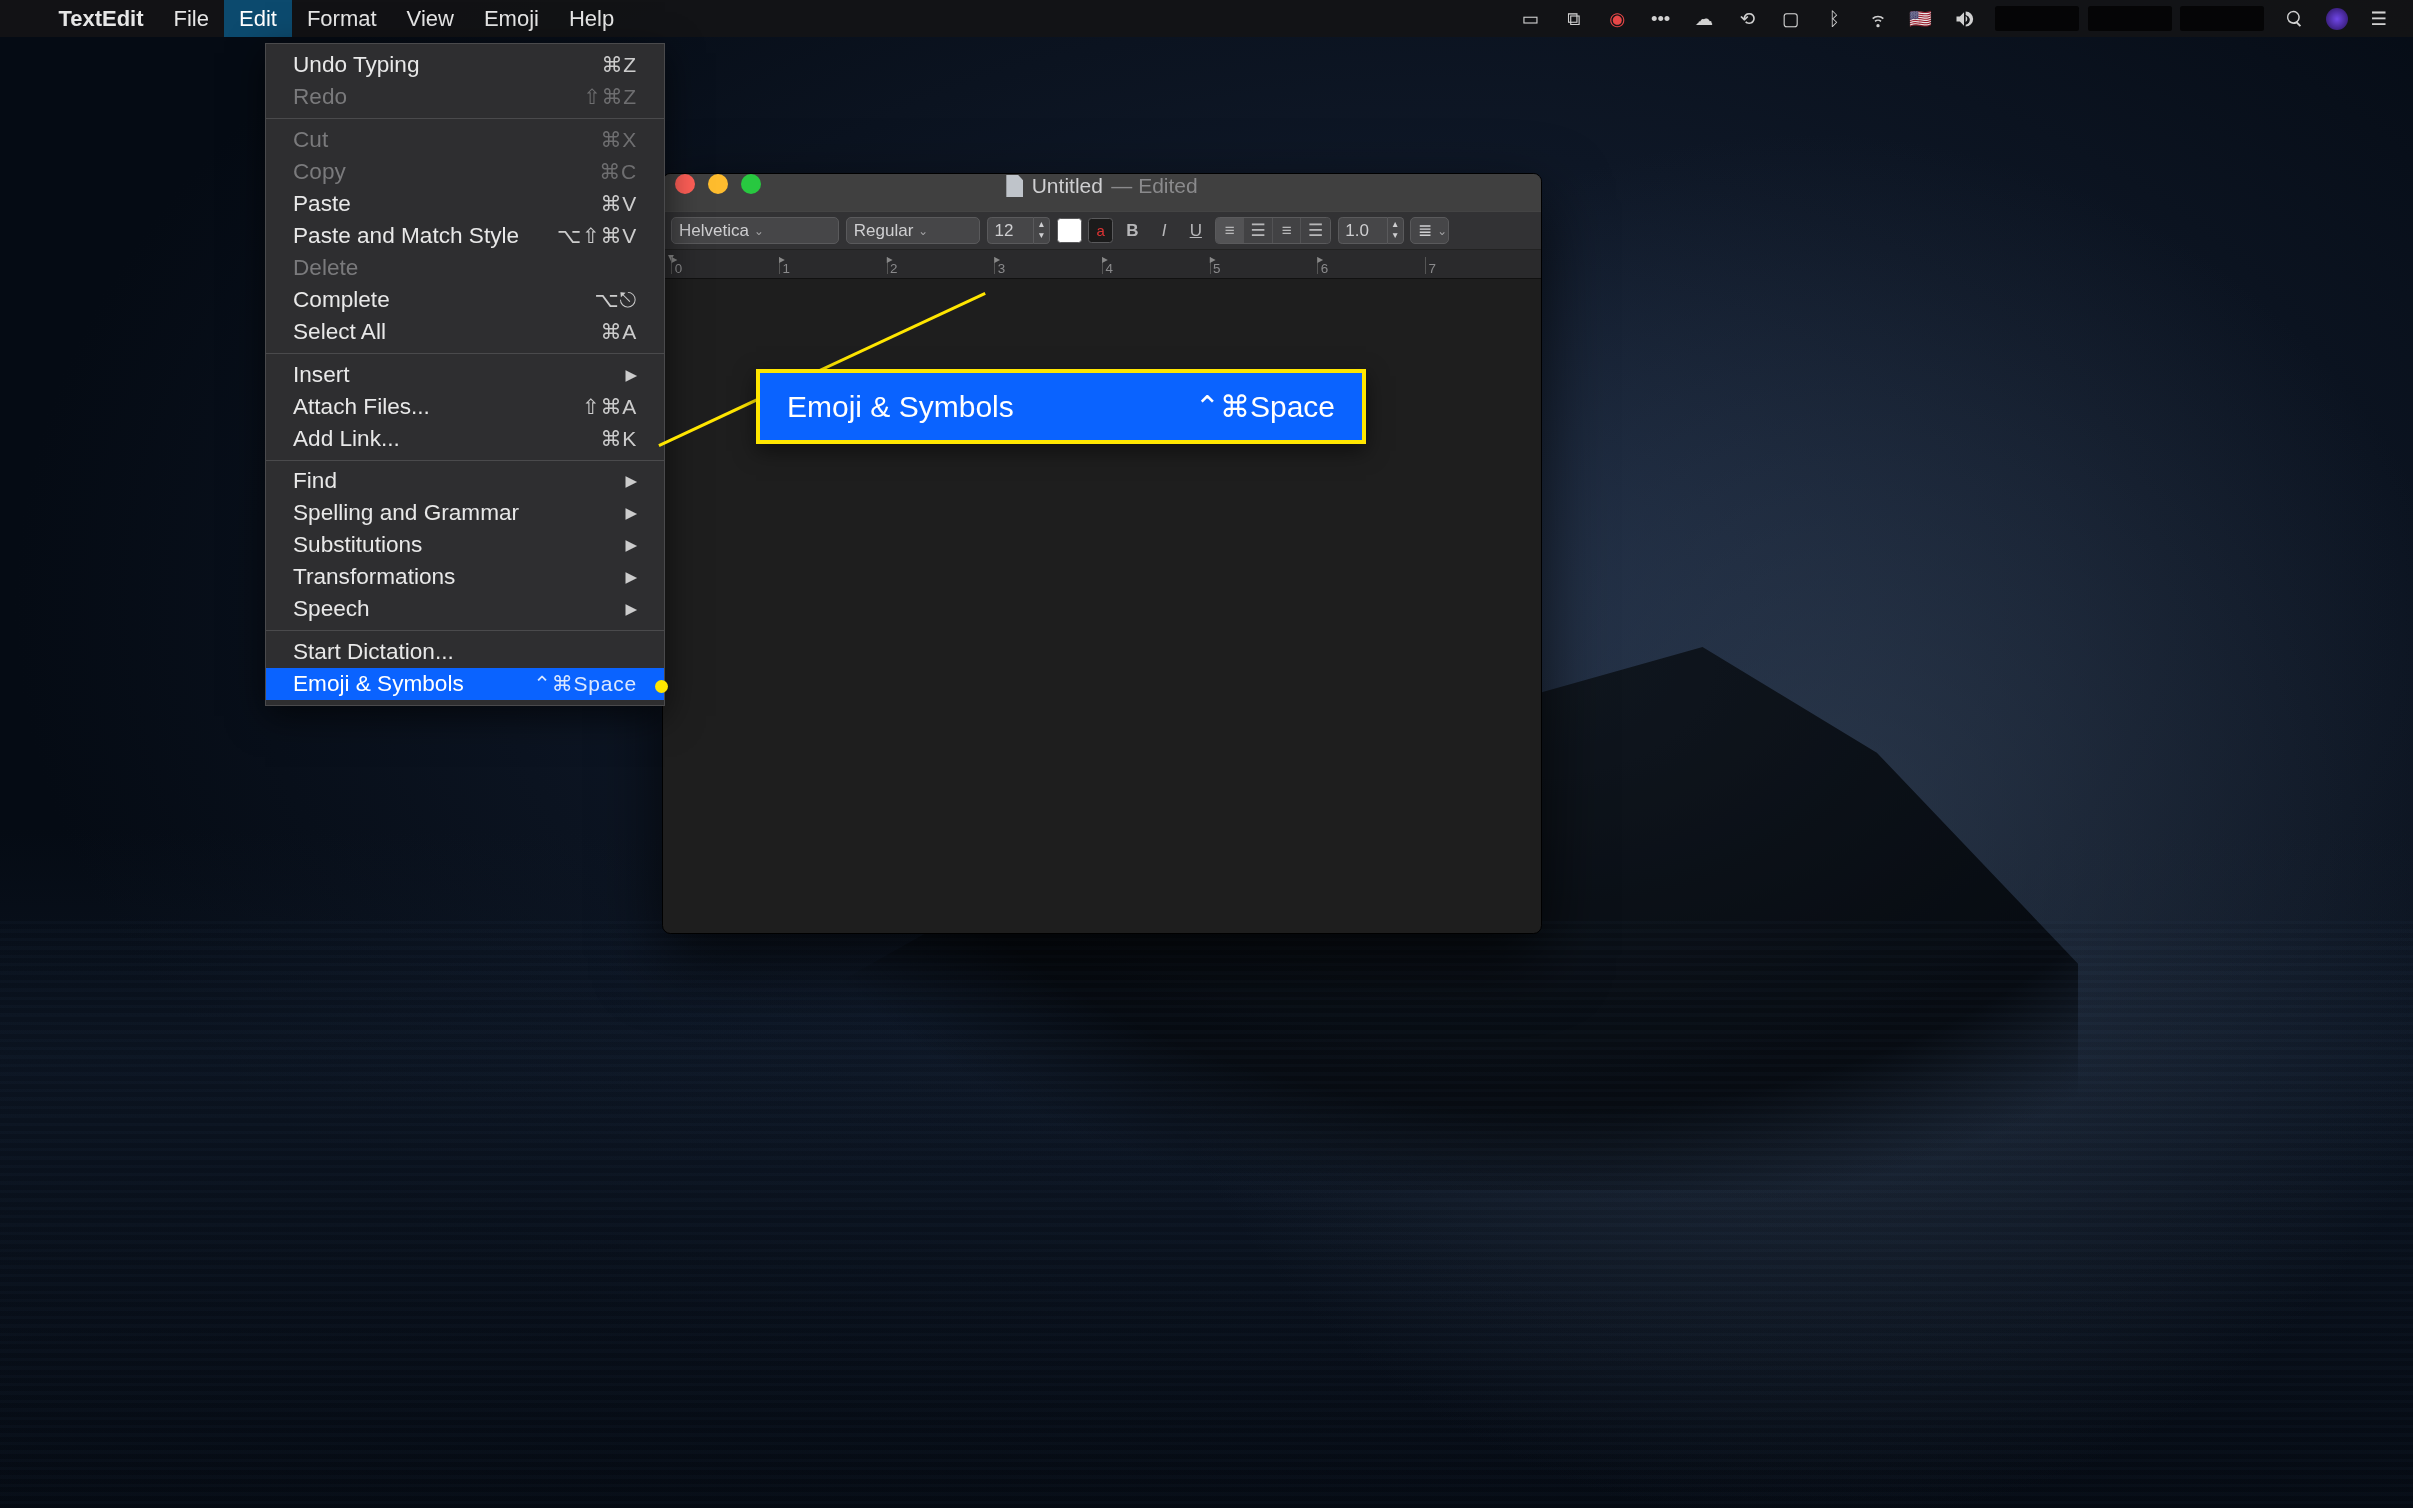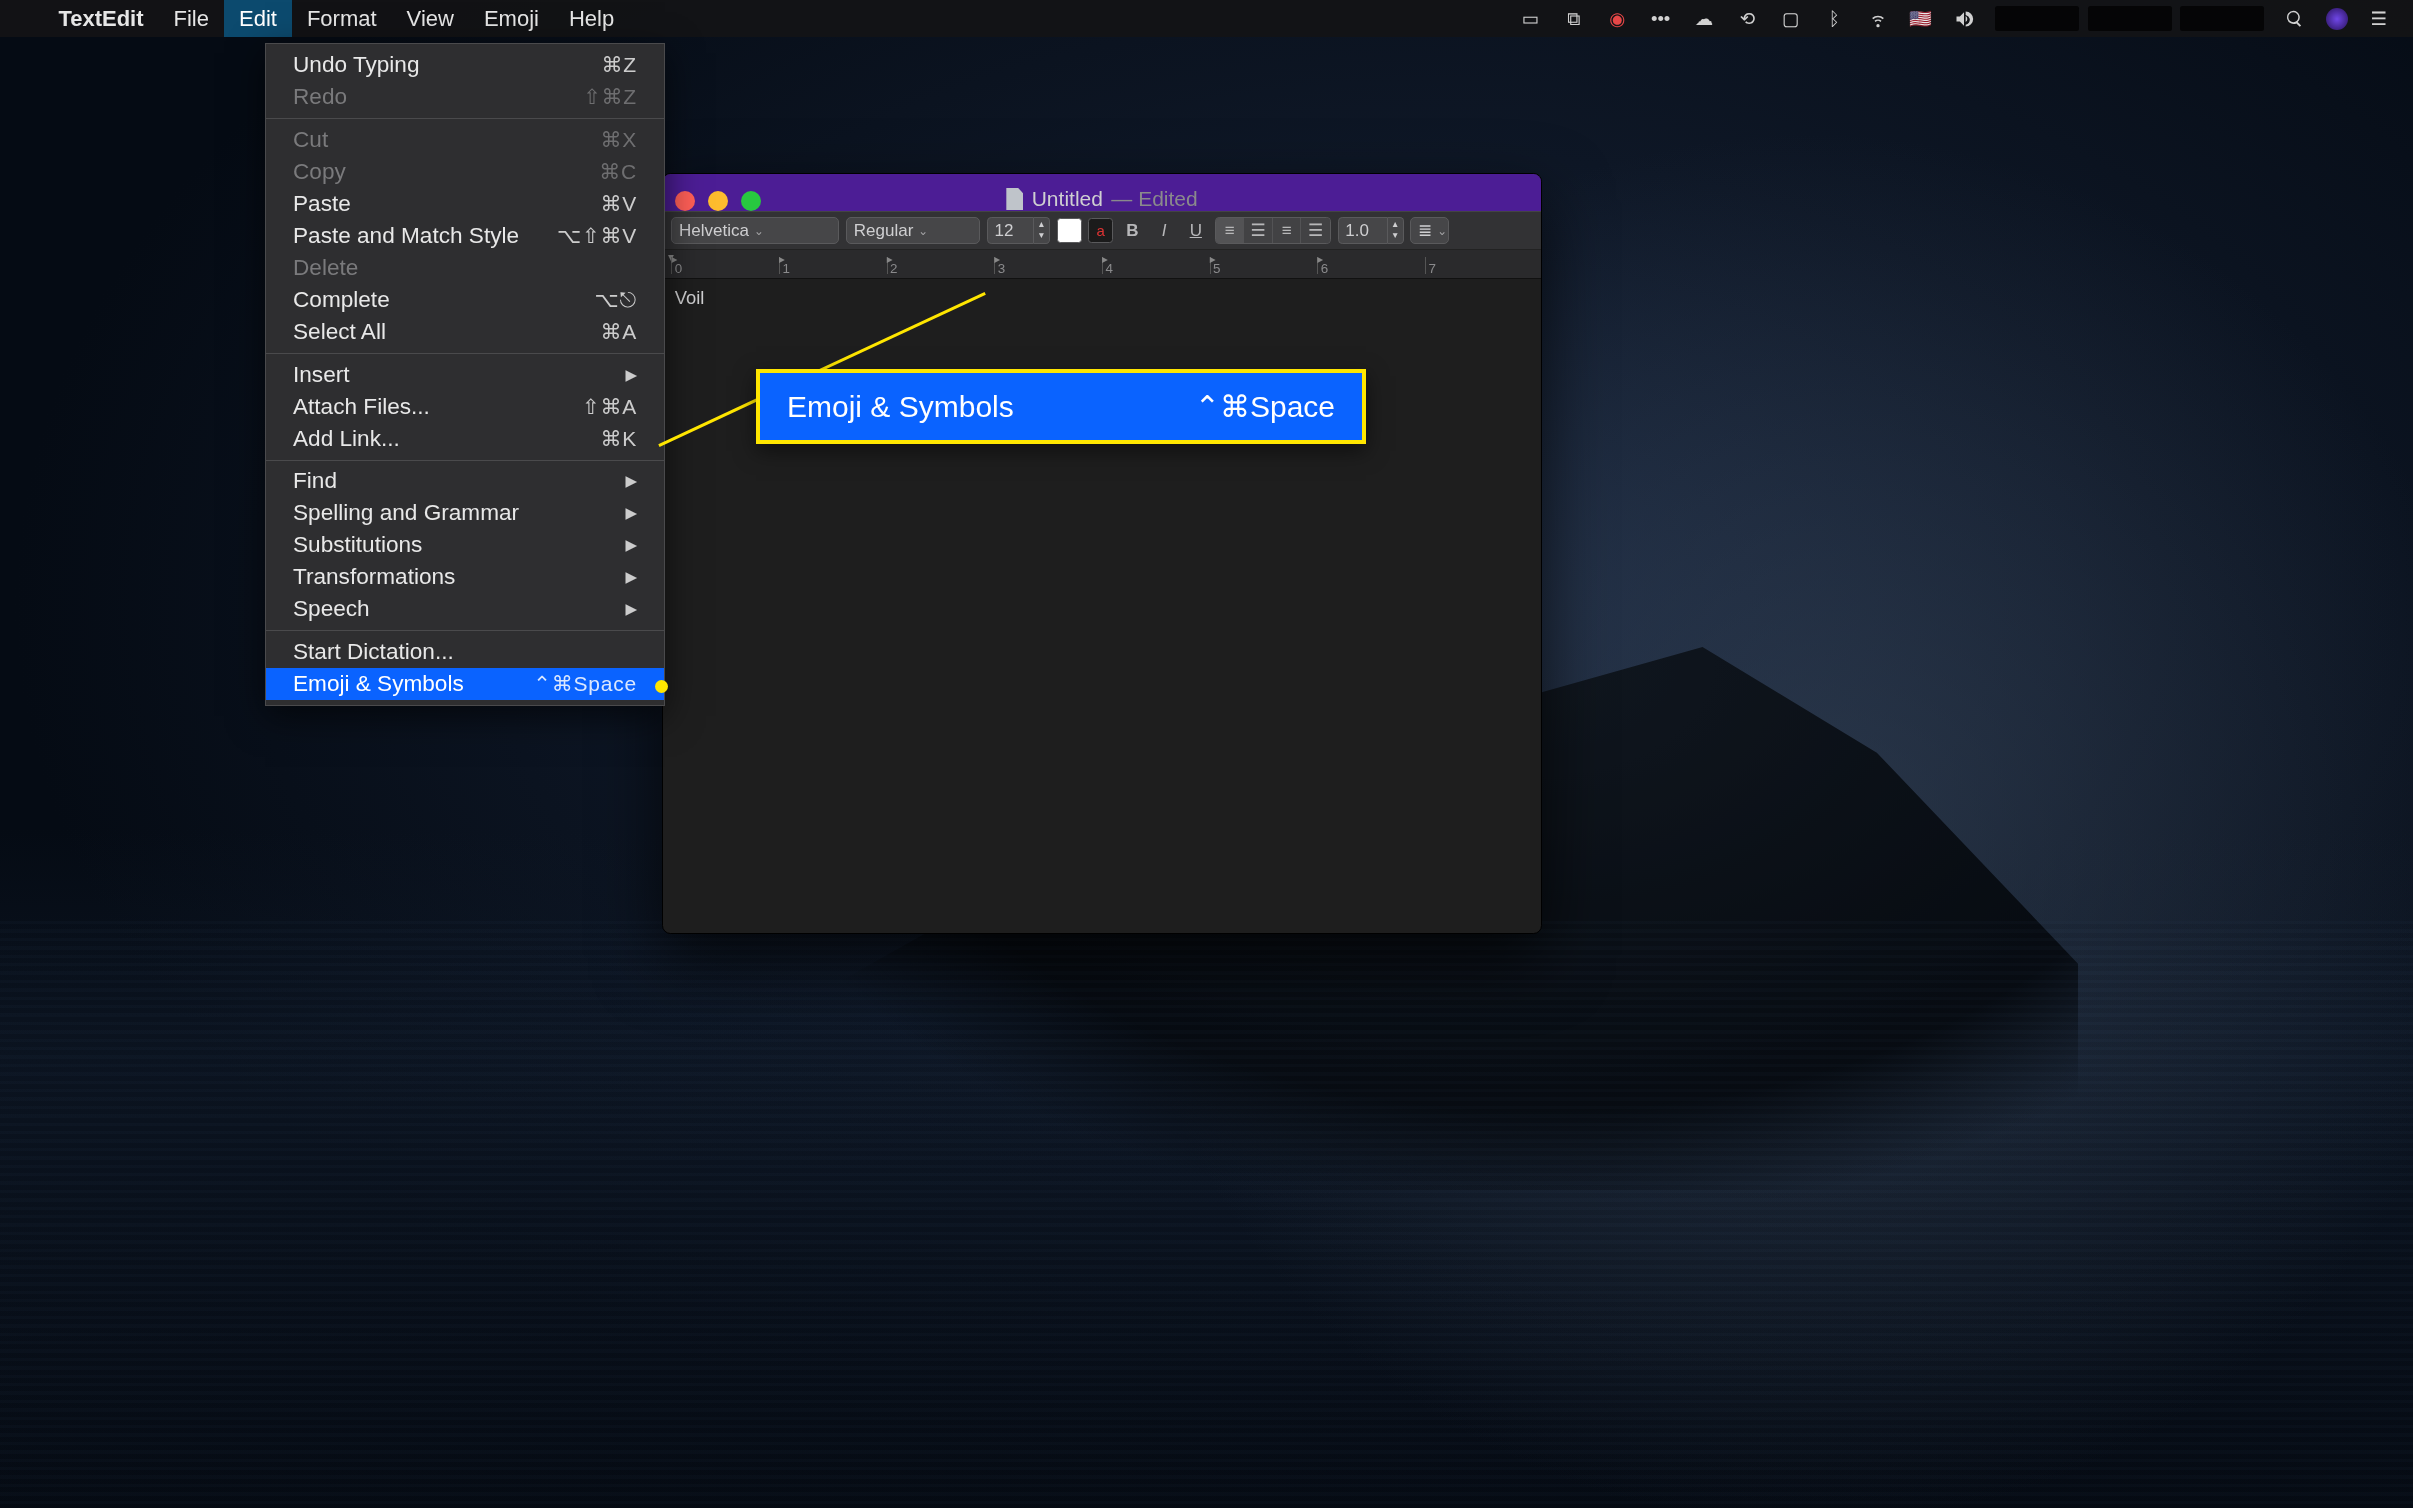--- a/index.html
+++ b/index.html
@@ -70,21 +70,21 @@
 .dropdown .row .arrow { font-size: 15px; opacity: 0.85; }
 
 
 .window {
   position: absolute; left: 662px; top: 173px; width: 880px; height: 761px;
   background: #1e1e1e; border: 0.8px solid #000; border-radius: 8.4px; overflow: hidden;
   box-shadow: 0 25px 67px rgba(0,0,0,0.7);
   z-index: 50;
 }
 .titlebar {
-  height: 37px; background: #4c1d95; display: flex; align-items: flex-end; position: relative;
+  height: 37px; background: #404040; display: flex; align-items: flex-start; position: relative;
 }
 .titlebar .traffic { position: absolute; left: 11.7px; display: flex; gap: 13.4px; }
 .titlebar .dot { width: 20px; height: 20px; border-radius: 50%; }
 .titlebar .dot.r { background: #ff5f57; }
 .titlebar .dot.y { background: #febc2e; }
 .titlebar .dot.g { background: #28c840; }
 .titlebar .title { margin: 0 auto; display: flex; align-items: center; gap: 8.4px; font-size: 21px; color: #cfcfd1; }
 .titlebar .title .sub { color: #8a8a8c; }
 .titlebar .docicon { width: 17px; height: 22px; background: #bfc4ca; clip-path: polygon(0 0, 70% 0, 100% 25%, 100% 100%, 0 100%); }
 
@@ -371,23 +371,20 @@
       </div>
     <div class="tick">
         <span class="tab">▸</span>
         <span class="num">6</span>
       </div>
     <div class="tick">
         <span class="num">7</span>
       </div>
   </div>
 
-  <div class="content">
-    <span>Voil</span>
-  </div>
 </div>
 
 <div class="annotation-dot"></div>
 <div class="callout-line"></div>
 <div class="callout">
   <span>Emoji &amp; Symbols</span>
   <span>⌃⌘Space</span>
 </div>
 
 

